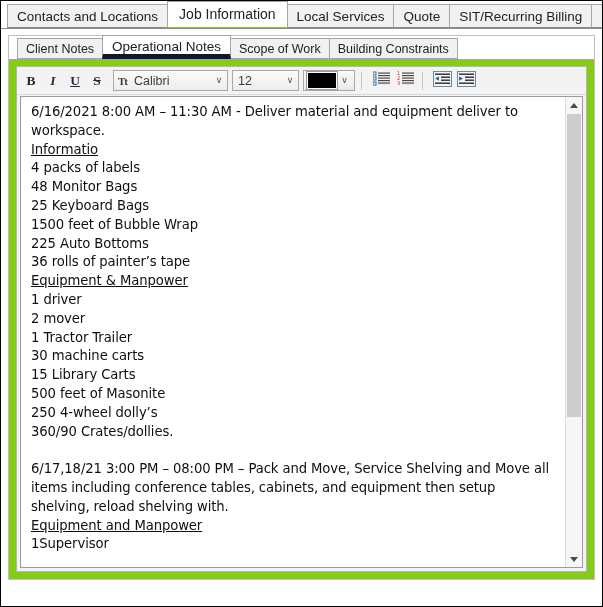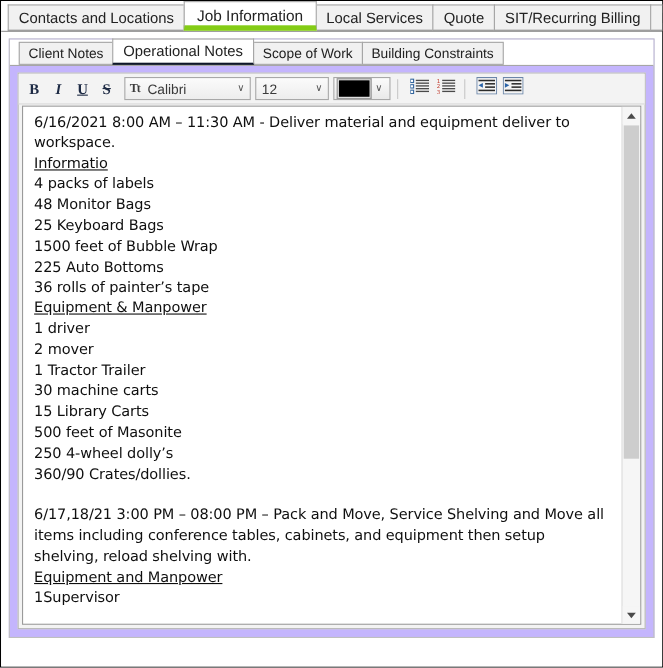--- a/index.html
+++ b/index.html
@@ -49,21 +49,21 @@
     margin-right: -1px;
     white-space: nowrap;
     box-sizing: border-box;
     position: relative;
   }
   .outer-tab.active {
     background: #ffffff;
     height: 27px;
     line-height: 25px;
     font-size: 14px;
-    border-bottom: 5px solid #84cc16;
+    border-bottom: 1px solid #84cc16;
     z-index: 3;
     padding: 0 11px;
   }
 
   
   .panel-body {
     position: absolute;
     left: 0;
     top: 28px;
     width: 601px;
@@ -71,21 +71,21 @@
     background: #ffffff;
     box-sizing: border-box;
   }
   .panel-inner {
     position: absolute;
     left: 7px;
     top: 6px;
     right: 7px;
     bottom: 26px;
     border: 1px solid #bfbfbf;
-    background: #c4b5fd;
+    background: #84cc16;
     box-sizing: border-box;
   }
 
   
   .inner-tabstrip {
     position: absolute;
     left: 0;
     top: 0;
     right: 0;
     height: 24px;
@@ -107,21 +107,21 @@
     border-bottom: 1px solid #a6a6a6;
     margin-right: -1px;
     white-space: nowrap;
     box-sizing: border-box;
   }
   .inner-tab.active {
     background: #ffffff;
     height: 24px;
     line-height: 22px;
     font-size: 13.5px;
-    border-bottom: 2px solid #0f172a;
+    border-bottom: 5px solid #0f172a;
     z-index: 3;
     padding: 0 9px;
   }
 
   
   .editor-wrap {
     position: absolute;
     left: 7px;
     top: 30px;
     right: 7px;

